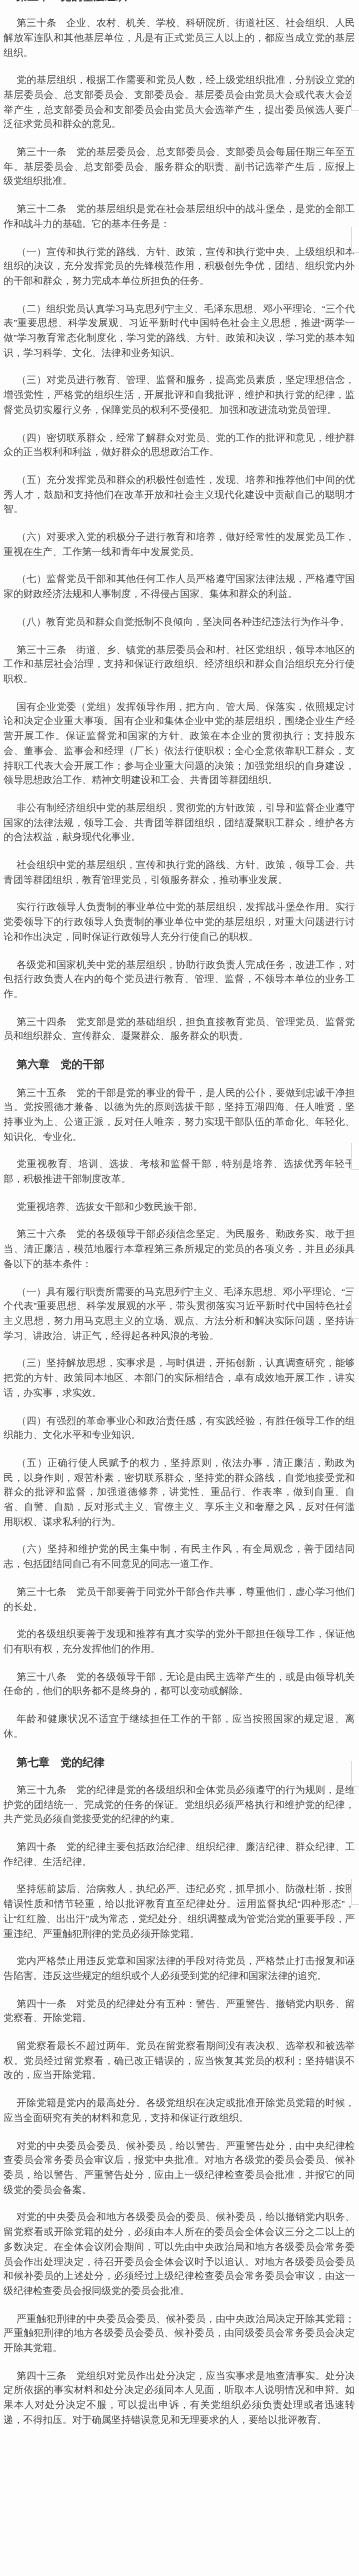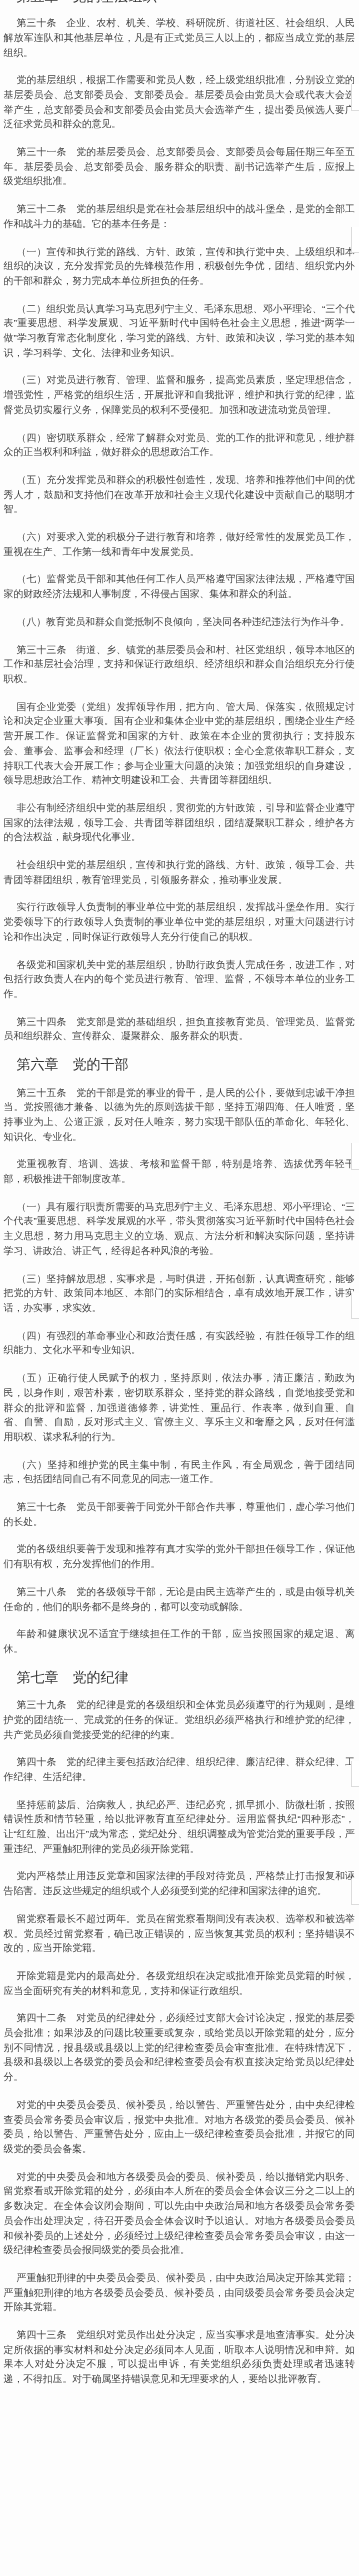--- a/index.html
+++ b/index.html
@@ -11,21 +11,21 @@
   .doc{
     padding:0 4.1px 15.5px 3.6px;
     font-size:9.8px;
     line-height:14.7px;
     color:#404040;
     text-align:justify;
   }
   .clip{height:3.1px;overflow:hidden;}
   .clip .chapter{margin:0;transform:translateY(-11.3px);}
   .para{margin:13px 0;text-indent:13px;}
-  .chapter{margin:13.4px 0;text-indent:13px;font-weight:normal;color:#333333;font-size:14px;}
+  .chapter{margin:13.4px 0;text-indent:13px;font-weight:bold;color:#333333;font-size:11px;}
   .artifact{
     position:absolute;right:0;width:6.7px;
     border-left:0.5px solid #dcdcdc;border-bottom:0.5px solid #dcdcdc;
     background:#ffffff;
   }
 </style>
 </head>
 <body style="background: rgb(253, 253, 253);">
 
 <div class="artifact" style="top:84px;height:26px;"></div>
@@ -55,37 +55,39 @@
       <div class="para">第三十三条　街道、乡、镇党的基层委员会和村、社区党组织，领导本地区的工作和基层社会治理，支持和保证行政组织、经济组织和群众自治组织充分行使职权。</div>
       <div class="para">国有企业党委（党组）发挥领导作用，把方向、管大局、保落实，依照规定讨论和决定企业重大事项。国有企业和集体企业中党的基层组织，围绕企业生产经营开展工作。保证监督党和国家的方针、政策在本企业的贯彻执行；支持股东会、董事会、监事会和经理（厂长）依法行使职权；全心全意依靠职工群众，支持职工代表大会开展工作；参与企业重大问题的决策；加强党组织的自身建设，领导思想政治工作、精神文明建设和工会、共青团等群团组织。</div>
       <div class="para">非公有制经济组织中党的基层组织，贯彻党的方针政策，引导和监督企业遵守国家的法律法规，领导工会、共青团等群团组织，团结凝聚职工群众，维护各方的合法权益，献身现代化事业。</div>
       <div class="para">社会组织中党的基层组织，宣传和执行党的路线、方针、政策，领导工会、共青团等群团组织，教育管理党员，引领服务群众，推动事业发展。</div>
       <div class="para">实行行政领导人负责制的事业单位中党的基层组织，发挥战斗堡垒作用。实行党委领导下的行政领导人负责制的事业单位中党的基层组织，对重大问题进行讨论和作出决定，同时保证行政领导人充分行使自己的职权。</div>
       <div class="para">各级党和国家机关中党的基层组织，协助行政负责人完成任务，改进工作，对包括行政负责人在内的每个党员进行教育、管理、监督，不领导本单位的业务工作。</div>
       <div class="para">第三十四条　党支部是党的基础组织，担负直接教育党员、管理党员、监督党员和组织群众、宣传群众、凝聚群众、服务群众的职责。</div>
       <div class="chapter">第六章　党的干部</div>
       <div class="para">第三十五条　党的干部是党的事业的骨干，是人民的公仆，要做到忠诚干净担当。党按照德才兼备、以德为先的原则选拔干部，坚持五湖四海、任人唯贤，坚持事业为上、公道正派，反对任人唯亲，努力实现干部队伍的革命化、年轻化、知识化、专业化。</div>
       <div class="para">党重视教育、培训、选拔、考核和监督干部，特别是培养、选拔优秀年轻干部，积极推进干部制度改革。</div>
+      <div class="para">党重视培养、选拔女干部和少数民族干部。</div>
+      <div class="para">第三十六条　党的各级领导干部必须信念坚定、为民服务、勤政务实、敢于担当、清正廉洁，模范地履行本章程第三条所规定的党员的各项义务，并且必须具备以下的基本条件：</div>
       <div class="para">（一）具有履行职责所需要的马克思列宁主义、毛泽东思想、邓小平理论、“三个代表”重要思想、科学发展观的水平，带头贯彻落实习近平新时代中国特色社会主义思想，努力用马克思主义的立场、观点、方法分析和解决实际问题，坚持讲学习、讲政治、讲正气，经得起各种风浪的考验。</div>
       <div class="para">（三）坚持解放思想，实事求是，与时俱进，开拓创新，认真调查研究，能够把党的方针、政策同本地区、本部门的实际相结合，卓有成效地开展工作，讲实话，办实事，求实效。</div>
       <div class="para">（四）有强烈的革命事业心和政治责任感，有实践经验，有胜任领导工作的组织能力、文化水平和专业知识。</div>
       <div class="para">（五）正确行使人民赋予的权力，坚持原则，依法办事，清正廉洁，勤政为民，以身作则，艰苦朴素，密切联系群众，坚持党的群众路线，自觉地接受党和群众的批评和监督，加强道德修养，讲党性、重品行、作表率，做到自重、自省、自警、自励，反对形式主义、官僚主义、享乐主义和奢靡之风，反对任何滥用职权、谋求私利的行为。</div>
       <div class="para">（六）坚持和维护党的民主集中制，有民主作风，有全局观念，善于团结同志，包括团结同自己有不同意见的同志一道工作。</div>
       <div class="para">第三十七条　党员干部要善于同党外干部合作共事，尊重他们，虚心学习他们的长处。</div>
       <div class="para">党的各级组织要善于发现和推荐有真才实学的党外干部担任领导工作，保证他们有职有权，充分发挥他们的作用。</div>
       <div class="para">第三十八条　党的各级领导干部，无论是由民主选举产生的，或是由领导机关任命的，他们的职务都不是终身的，都可以变动或解除。</div>
       <div class="para">年龄和健康状况不适宜于继续担任工作的干部，应当按照国家的规定退、离休。</div>
       <div class="chapter">第七章　党的纪律</div>
       <div class="para">第三十九条　党的纪律是党的各级组织和全体党员必须遵守的行为规则，是维护党的团结统一、完成党的任务的保证。党组织必须严格执行和维护党的纪律，共产党员必须自觉接受党的纪律的约束。</div>
       <div class="para">第四十条　党的纪律主要包括政治纪律、组织纪律、廉洁纪律、群众纪律、工作纪律、生活纪律。</div>
       <div class="para">坚持惩前毖后、治病救人，执纪必严、违纪必究，抓早抓小、防微杜渐，按照错误性质和情节轻重，给以批评教育直至纪律处分。运用监督执纪“四种形态”，让“红红脸、出出汗”成为常态，党纪处分、组织调整成为管党治党的重要手段，严重违纪、严重触犯刑律的党员必须开除党籍。</div>
       <div class="para">党内严格禁止用违反党章和国家法律的手段对待党员，严格禁止打击报复和诬告陷害。违反这些规定的组织或个人必须受到党的纪律和国家法律的追究。</div>
+      <div class="para">第四十一条　对党员的纪律处分有五种：警告、严重警告、撤销党内职务、留党察看、开除党籍。</div>
       <div class="para">留党察看最长不超过两年。党员在留党察看期间没有表决权、选举权和被选举权。党员经过留党察看，确已改正错误的，应当恢复其党员的权利；坚持错误不改的，应当开除党籍。</div>
       <div class="para">开除党籍是党内的最高处分。各级党组织在决定或批准开除党员党籍的时候，应当全面研究有关的材料和意见，支持和保证行政组织。</div>
-      <div class="para">第四十二条　对党员的纪律处分，必须经过支部大会讨论决定，报党的基层委员会批准；如果涉及的问题比较重要或复杂，或给党员以开除党籍的处分，应分别不同情况，报县级或县级以上党的纪律检查委员会审查批准。在特殊情况下，县级和县级以上各级党的委员会和纪律检查委员会有权直接决定给党员以纪律处分。</div>
       <div class="para">对党的中央委员会委员、候补委员，给以警告、严重警告处分，由中央纪律检查委员会常务委员会审议后，报党中央批准。对地方各级党的委员会委员、候补委员，给以警告、严重警告处分，应由上一级纪律检查委员会批准，并报它的同级党的委员会备案。</div>
       <div class="para">对党的中央委员会和地方各级委员会的委员、候补委员，给以撤销党内职务、留党察看或开除党籍的处分，必须由本人所在的委员会全体会议三分之二以上的多数决定。在全体会议闭会期间，可以先由中央政治局和地方各级委员会常务委员会作出处理决定，待召开委员会全体会议时予以追认。对地方各级委员会委员和候补委员的上述处分，必须经过上级纪律检查委员会常务委员会审议，由这一级纪律检查委员会报同级党的委员会批准。</div>
       <div class="para">严重触犯刑律的中央委员会委员、候补委员，由中央政治局决定开除其党籍；严重触犯刑律的地方各级委员会委员、候补委员，由同级委员会常务委员会决定开除其党籍。</div>
       <div class="para">第四十三条　党组织对党员作出处分决定，应当实事求是地查清事实。处分决定所依据的事实材料和处分决定必须同本人见面，听取本人说明情况和申辩。如果本人对处分决定不服，可以提出申诉，有关党组织必须负责处理或者迅速转递，不得扣压。对于确属坚持错误意见和无理要求的人，要给以批评教育。</div>
     </div>
 
 </div>
 
 
 </body></html>

